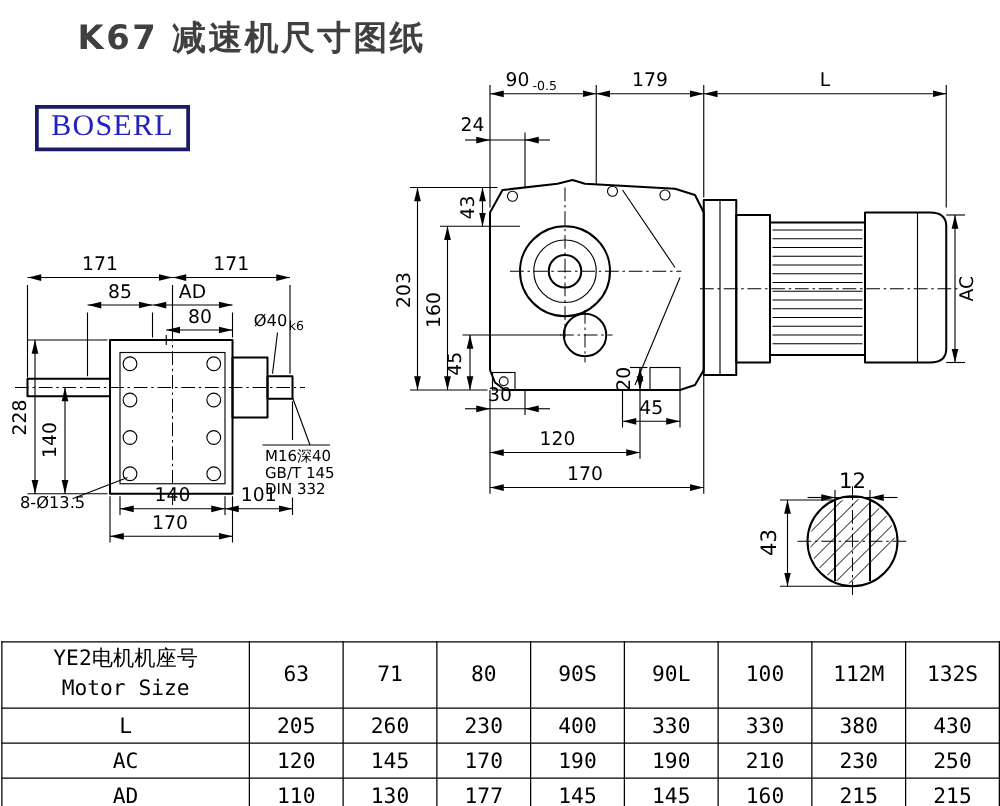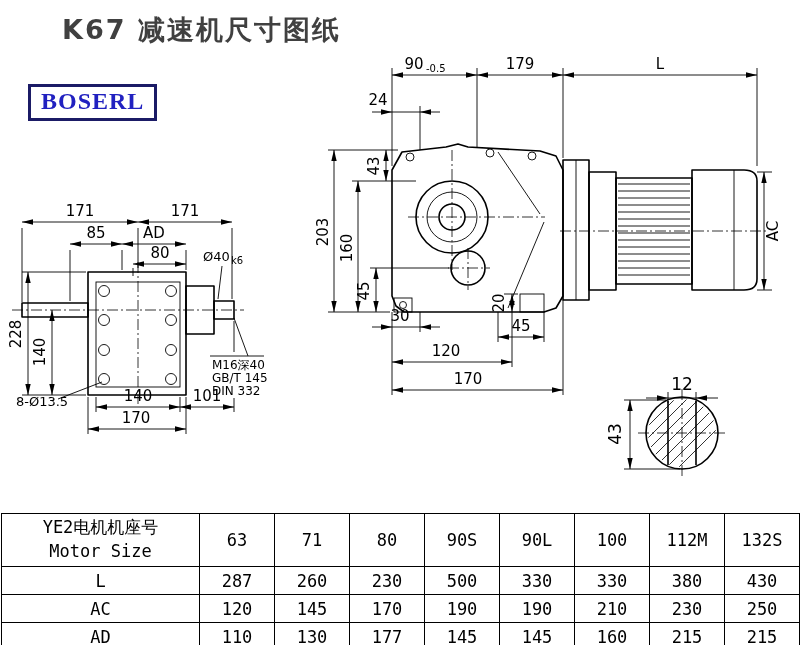--- a/index.html
+++ b/index.html
@@ -1,19 +1,19 @@
 <!DOCTYPE html>
 <html><head>
 <meta charset="utf-8">
 <style>
 *{box-sizing:border-box}
 html,body{margin:0;padding:0}
 body{width:800px;height:645px;background:#fff;position:relative;overflow:hidden;font-family:"DejaVu Sans",sans-serif}
 .title{position:absolute;left:62px;top:12px;font-size:27px;font-weight:bold;color:#404040;letter-spacing:2px;white-space:nowrap}
-.brand{position:absolute;left:28px;top:84px;border:3px solid #1b1b66;color:#2121c0;font-family:"Liberation Serif","DejaVu Serif",serif;font-weight:bold;font-size:24px;padding:1px 10px 3px 10px;letter-spacing:1px;background:#fff}
+.brand{position:absolute;left:28px;top:84px;border:3px solid #1b1b66;color:#2121c0;font-family:"Liberation Serif","DejaVu Serif",serif;font-weight:normal;font-size:24px;padding:1px 10px 3px 10px;letter-spacing:1px;background:#fff}
 svg.draw{position:absolute;left:0;top:0}
 .ol{fill:none;stroke:#000;stroke-width:1.6;stroke-linejoin:round}
 .tl{fill:none;stroke:#000;stroke-width:0.9}
 .dl{stroke:#000;stroke-width:0.9;fill:none}
 .cl{stroke:#000;stroke-width:0.8;fill:none;stroke-dasharray:11 3 2 3}
 .ht{stroke:#000;stroke-width:0.8}
 text.d{font-family:"DejaVu Sans",sans-serif;font-size:15px;fill:#000}
 text.dm{font-family:"DejaVu Sans",sans-serif;font-size:17px;fill:#000}
 text.ds{font-family:"DejaVu Sans",sans-serif;font-size:10px;fill:#000}
 text.dn{font-family:"DejaVu Sans",sans-serif;font-size:12px;fill:#000}
@@ -283,24 +283,24 @@
       <td>71</td>
       <td>80</td>
       <td>90S</td>
       <td>90L</td>
       <td>100</td>
       <td>112M</td>
       <td>132S</td>
     </tr>
     <tr class="drow">
       <td>L</td>
-      <td>287</td>
+      <td>205</td>
       <td>260</td>
       <td>230</td>
-      <td>500</td>
+      <td>400</td>
       <td>330</td>
       <td>330</td>
       <td>380</td>
       <td>430</td>
     </tr>
     <tr class="drow">
       <td>AC</td>
       <td>120</td>
       <td>145</td>
       <td>170</td>

